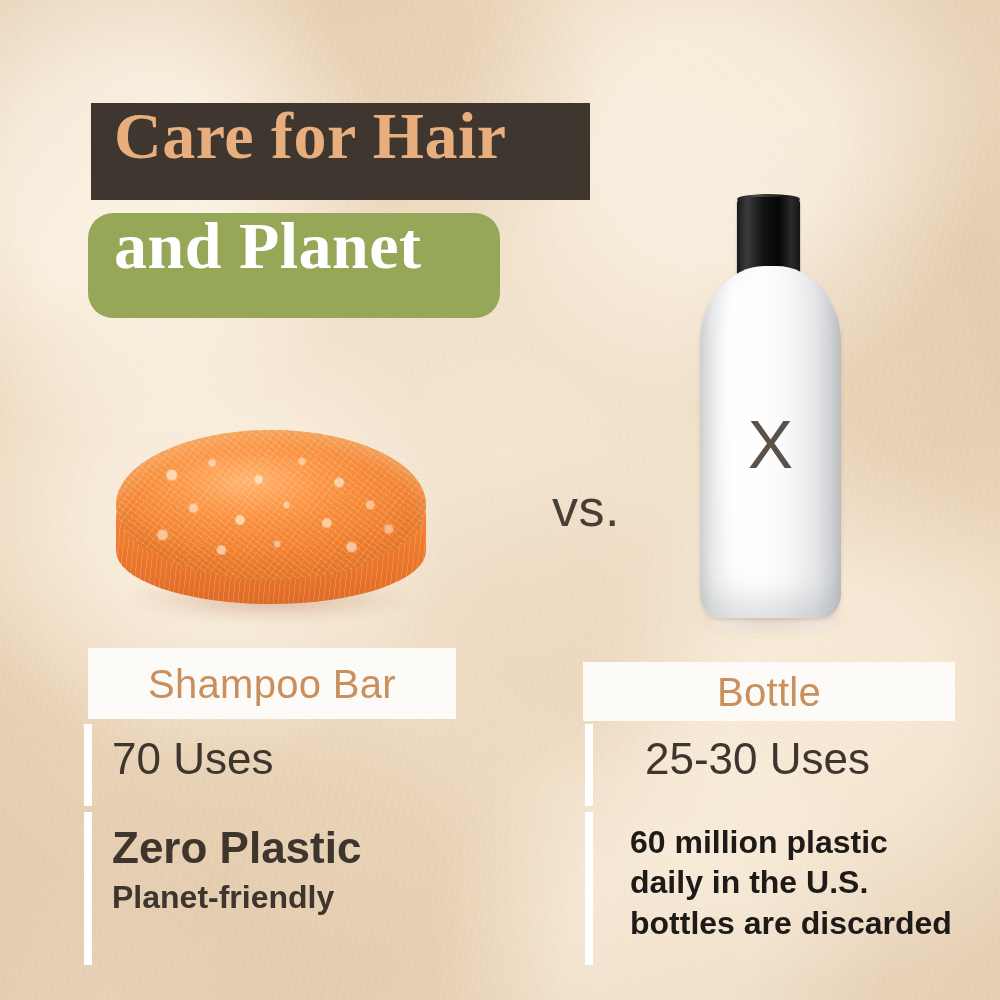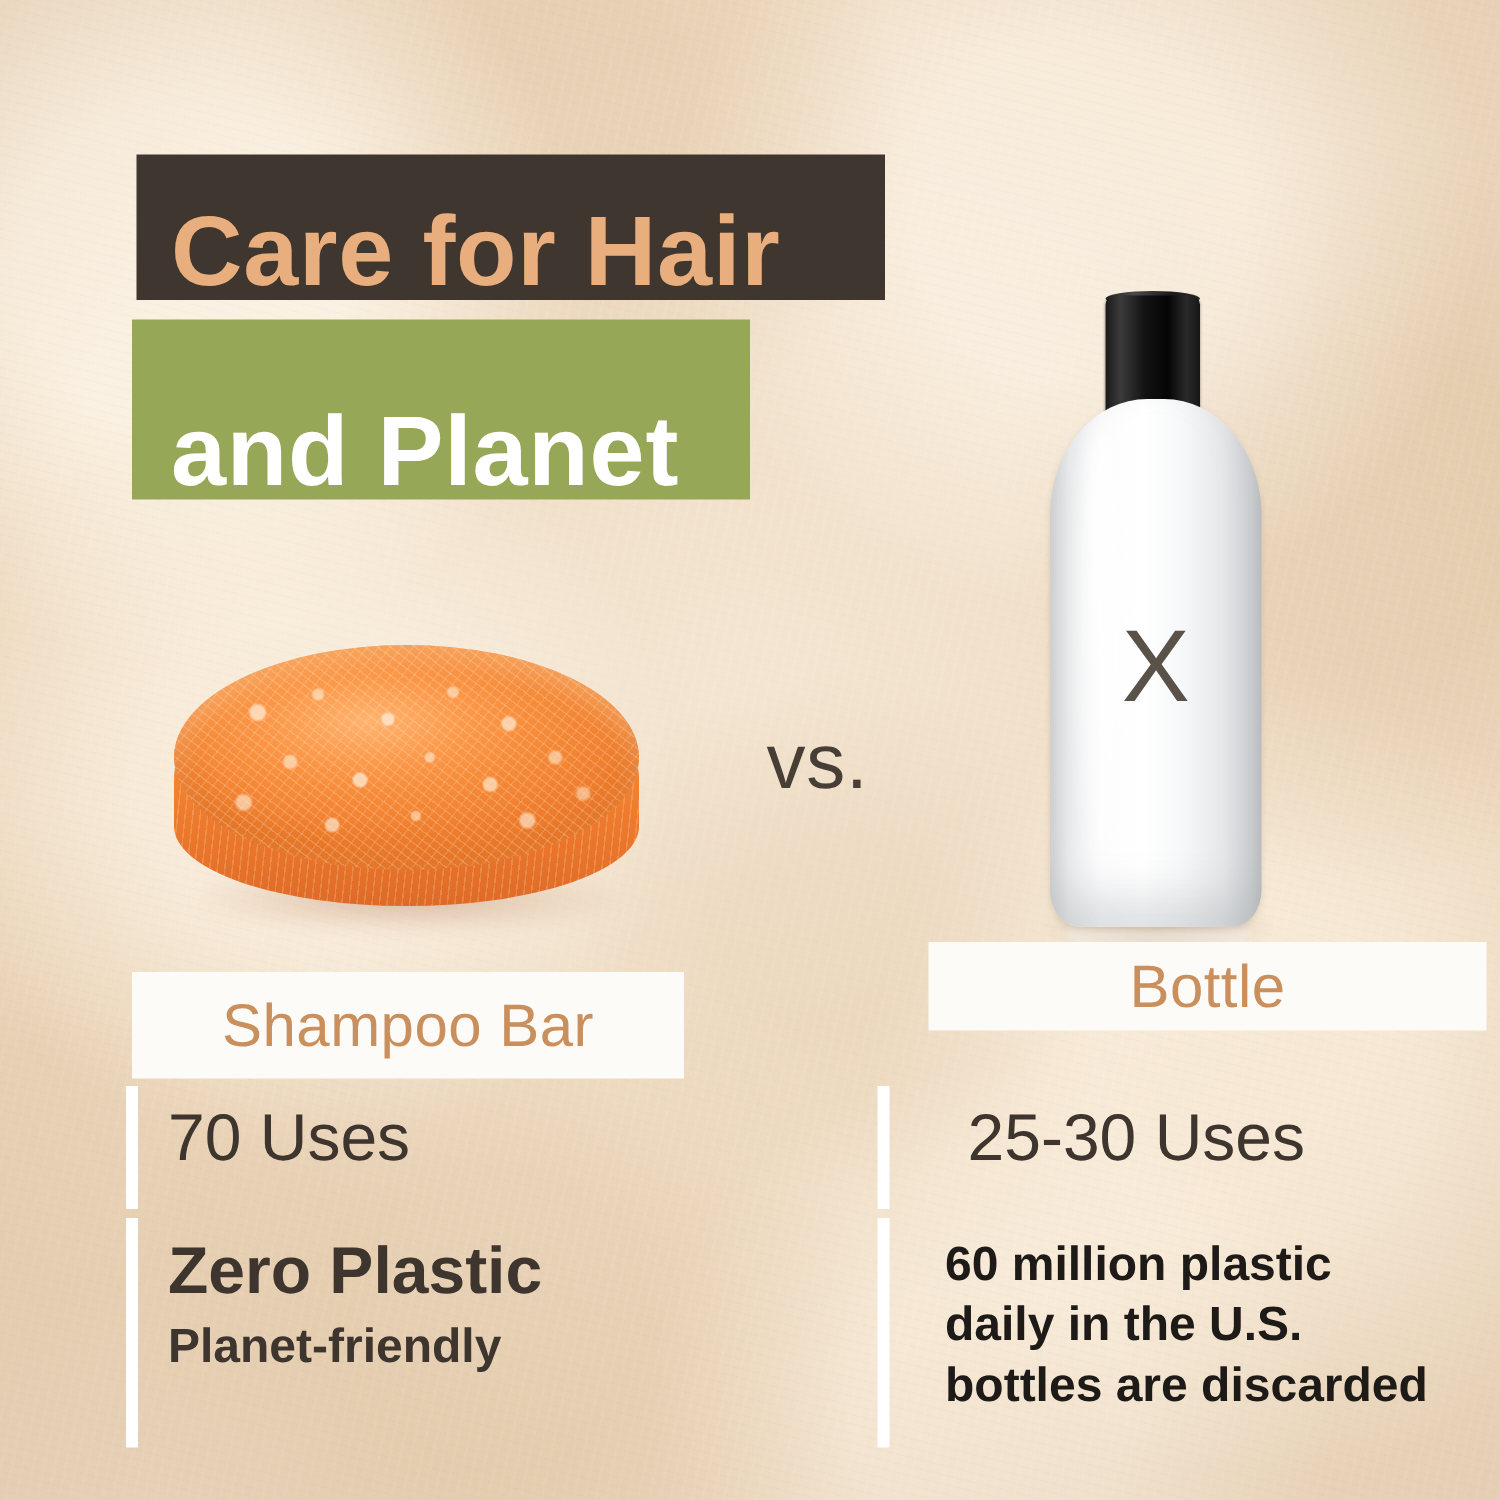--- a/index.html
+++ b/index.html
@@ -29,27 +29,27 @@
     background:
       repeating-linear-gradient(102deg, rgba(255,255,255,.10) 0 2px, rgba(0,0,0,0) 2px 7px),
       repeating-linear-gradient(14deg, rgba(190,158,120,.07) 0 1px, rgba(0,0,0,0) 1px 6px),
       repeating-linear-gradient(61deg, rgba(255,252,245,.07) 0 1px, rgba(0,0,0,0) 1px 9px);
   }
   .bg-vig{position:absolute;inset:0;
     background:radial-gradient(ellipse 78% 72% at 50% 46%, rgba(255,250,242,.35) 0%, rgba(0,0,0,0) 62%, rgba(176,144,110,.16) 100%);
   }
 
   
-  .banner{position:absolute;display:flex;align-items:flex-end;}
+  .banner{position:absolute;display:flex;align-items:flex-start;font-family:Liberation Serif, serif;}
   .banner-dark{left:91px;top:103px;width:499px;height:97px;background:#3F372F;}
   .banner-dark .txt{
     font-size:66px;font-weight:700;color:#E8AE7D;letter-spacing:.5px;
     padding-left:23px;line-height:1;
   }
-  .banner-green{left:88px;top:213px;width:412px;height:120px;background:#97A758;}
+  .banner-green{left:88px;top:213px;width:412px;height:105px;background:#97A758;border-radius:25px;}
   .banner-green .txt{
     font-size:66px;font-weight:700;color:#FFFFFF;letter-spacing:.5px;
     padding-left:26px;line-height:1;
   }
 
   
   .bar-wrap{position:absolute;left:112px;top:424px;width:320px;height:220px;}
   .bar-shadow{position:absolute;left:20px;top:152px;width:278px;height:46px;
     background:radial-gradient(ellipse at 50% 50%, rgba(170,110,80,.40) 0%, rgba(200,150,115,.16) 52%, rgba(0,0,0,0) 75%);
     filter:blur(5px);}
@@ -81,21 +81,21 @@
   .bar-speck2{position:absolute;left:4px;top:42px;width:310px;height:138px;border-radius:50%/38%;opacity:.7;
     background:
       repeating-linear-gradient(96deg, rgba(255,238,214,.28) 0 1px, rgba(0,0,0,0) 1px 5px),
       radial-gradient(circle at 20% 62%, rgba(255,242,222,.6) 0 1.4%, rgba(0,0,0,0) 2.2%),
       radial-gradient(circle at 44% 72%, rgba(255,240,218,.55) 0 1.5%, rgba(0,0,0,0) 2.3%),
       radial-gradient(circle at 70% 66%, rgba(255,244,226,.55) 0 1.4%, rgba(0,0,0,0) 2.2%);
     -webkit-mask-image:linear-gradient(180deg, rgba(0,0,0,0) 0%, #000 34%, #000 100%);
     mask-image:linear-gradient(180deg, rgba(0,0,0,0) 0%, #000 34%, #000 100%);}
 
   
-  .vs{position:absolute;left:470px;top:478px;width:150px;text-align:center;
+  .vs{position:absolute;left:470px;top:478px;width:150px;text-align:right;
     font-size:52px;font-weight:400;color:#473F36;letter-spacing:.5px;}
 
   
   .bottle-wrap{position:absolute;left:686px;top:190px;width:170px;height:450px;}
   .bot-shadow{position:absolute;left:12px;top:418px;width:148px;height:26px;
     background:radial-gradient(ellipse at 50% 40%, rgba(155,120,88,.34) 0%, rgba(190,156,120,.12) 58%, rgba(0,0,0,0) 78%);
     filter:blur(4px);}
   .bot-cap{position:absolute;left:51px;top:7px;width:63px;height:80px;border-radius:6px 6px 3px 3px;
     background:linear-gradient(90deg,#1A1A1A 0%,#3B3B3B 16%,#121212 42%,#050505 66%,#2A2A2A 86%,#161616 100%);
     box-shadow:0 1px 2px rgba(0,0,0,.4);}
@@ -170,21 +170,21 @@
       <div class="txt">Shampoo Bar</div>
     </div>
     <div class="accent" style="left:84px;top:724px;height:82px;"></div>
     <div class="stat" style="left:112px;top:737px;">70 Uses</div>
     <div class="accent" style="left:84px;top:812px;height:153px;"></div>
     <div class="head" style="left:112px;top:826px;">Zero Plastic</div>
     <div class="sub" style="left:112px;top:881px;">Planet-friendly</div>
   </div>
 
   <div class="col">
-    <div class="label-banner" style="left:583px;top:628px;width:372px;height:59px;margin-left:36px;">
+    <div class="label-banner" style="left:583px;top:662px;width:372px;height:59px;">
       <div class="txt">Bottle</div>
     </div>
     <div class="accent" style="left:585px;top:724px;height:82px;"></div>
     <div class="stat" style="left:645px;top:737px;">25-30 Uses</div>
     <div class="accent" style="left:585px;top:812px;height:153px;"></div>
     <div class="body" style="left:610px;top:822px;width:360px;margin-left:20px;">
       <div>60 million plastic</div>
       <div>daily in the U.S.</div>
       <div>bottles are discarded</div>
     </div>

